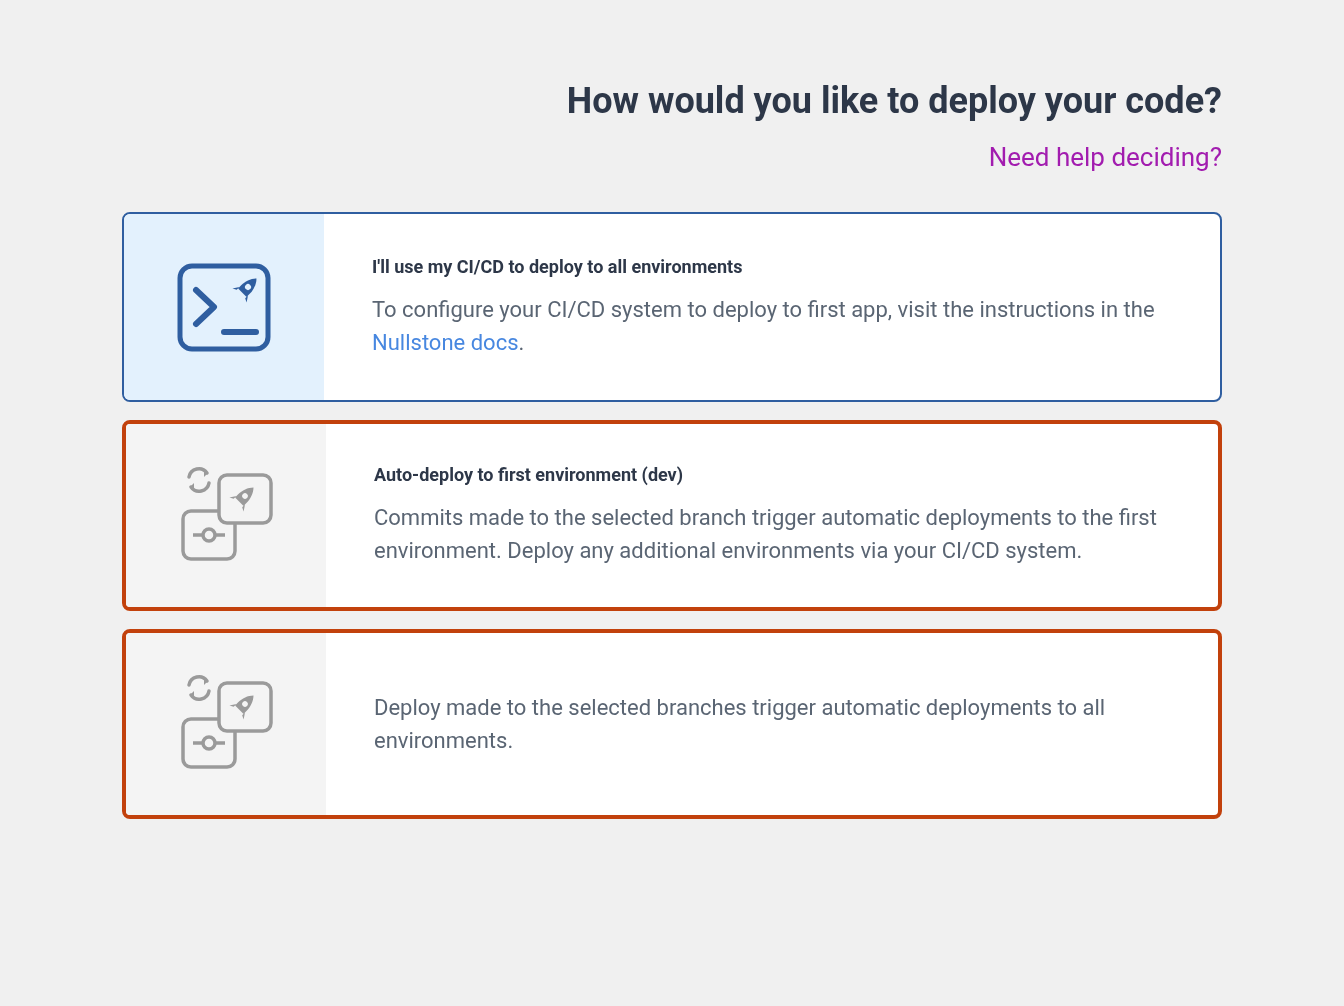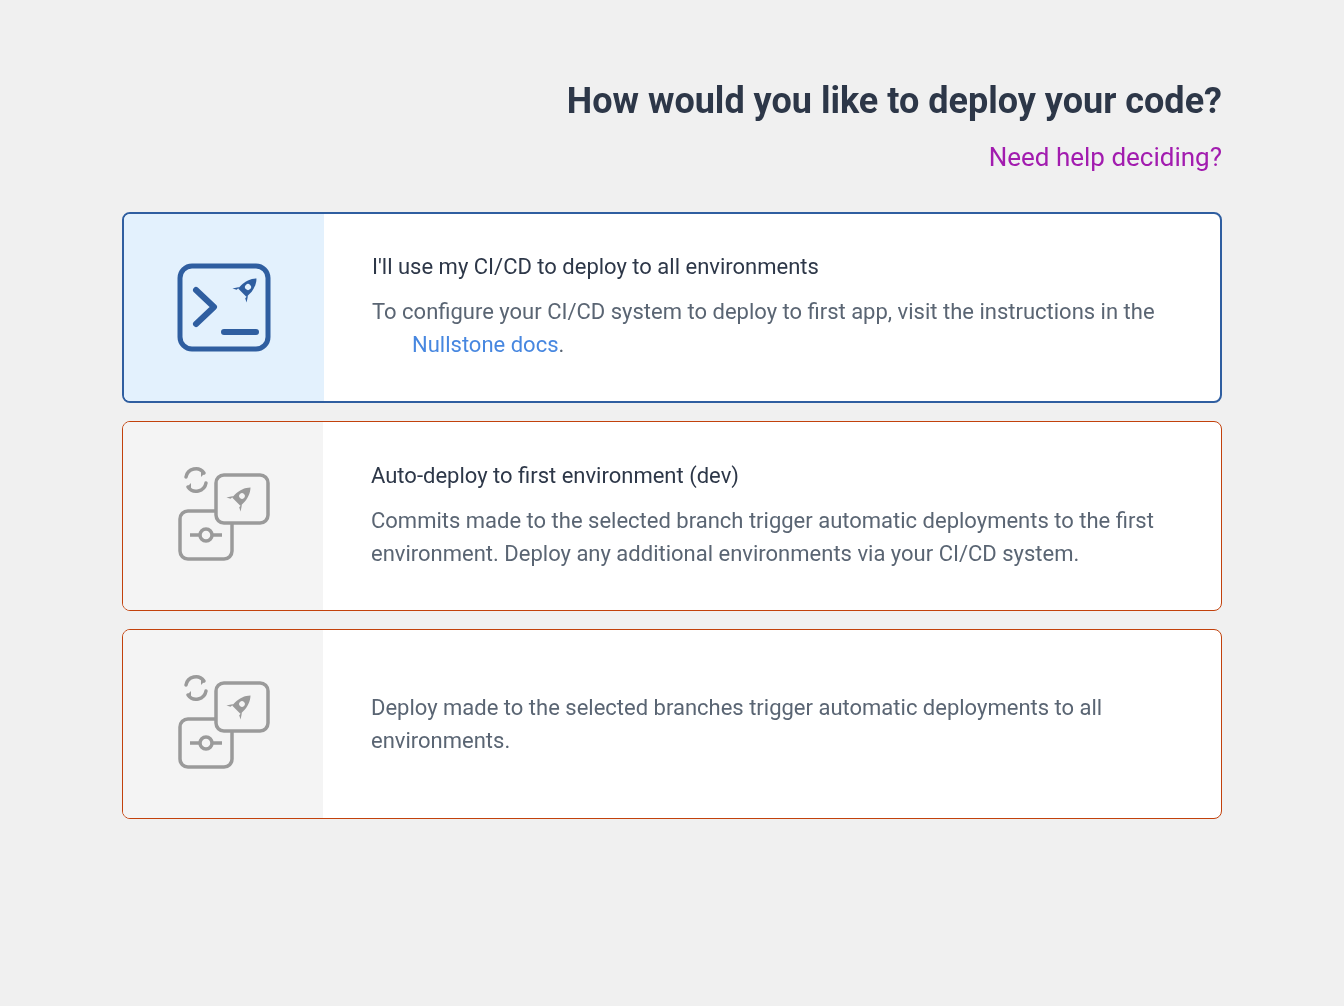--- a/index.html
+++ b/index.html
@@ -42,21 +42,21 @@
 
     .options {
       display: flex;
       flex-direction: column;
       gap: 18px;
     }
 
     .option-card {
       display: flex;
       background: #ffffff;
-      border: 1px solid #c2410c;
+      border: 4px solid #c2410c;
       border-radius: 8px;
       overflow: hidden;
       cursor: pointer;
       min-height: 190px;
     }
 
     .option-card.selected {
       border: 2px solid #2f5ea0;
     }
 
@@ -75,36 +75,35 @@
 
     .option-content {
       padding: 40px 48px;
       flex: 1;
       display: flex;
       flex-direction: column;
       justify-content: center;
     }
 
     .option-title {
-      font-size: 22px;
-      font-weight: 400;
+      font-size: 18px;
+      font-weight: 700;
       color: #2d3748;
       margin-bottom: 16px;
     }
 
     .option-description {
       font-size: 22px;
       color: #5a6573;
       line-height: 1.5;
     }
 
     .inline-link {
       color: #4787e0;
       cursor: pointer;
-      margin-left: 40px;
     }
 
     
     .icon-terminal {
       position: relative;
     }
 
     .icon-terminal svg {
       display: block;
     }

